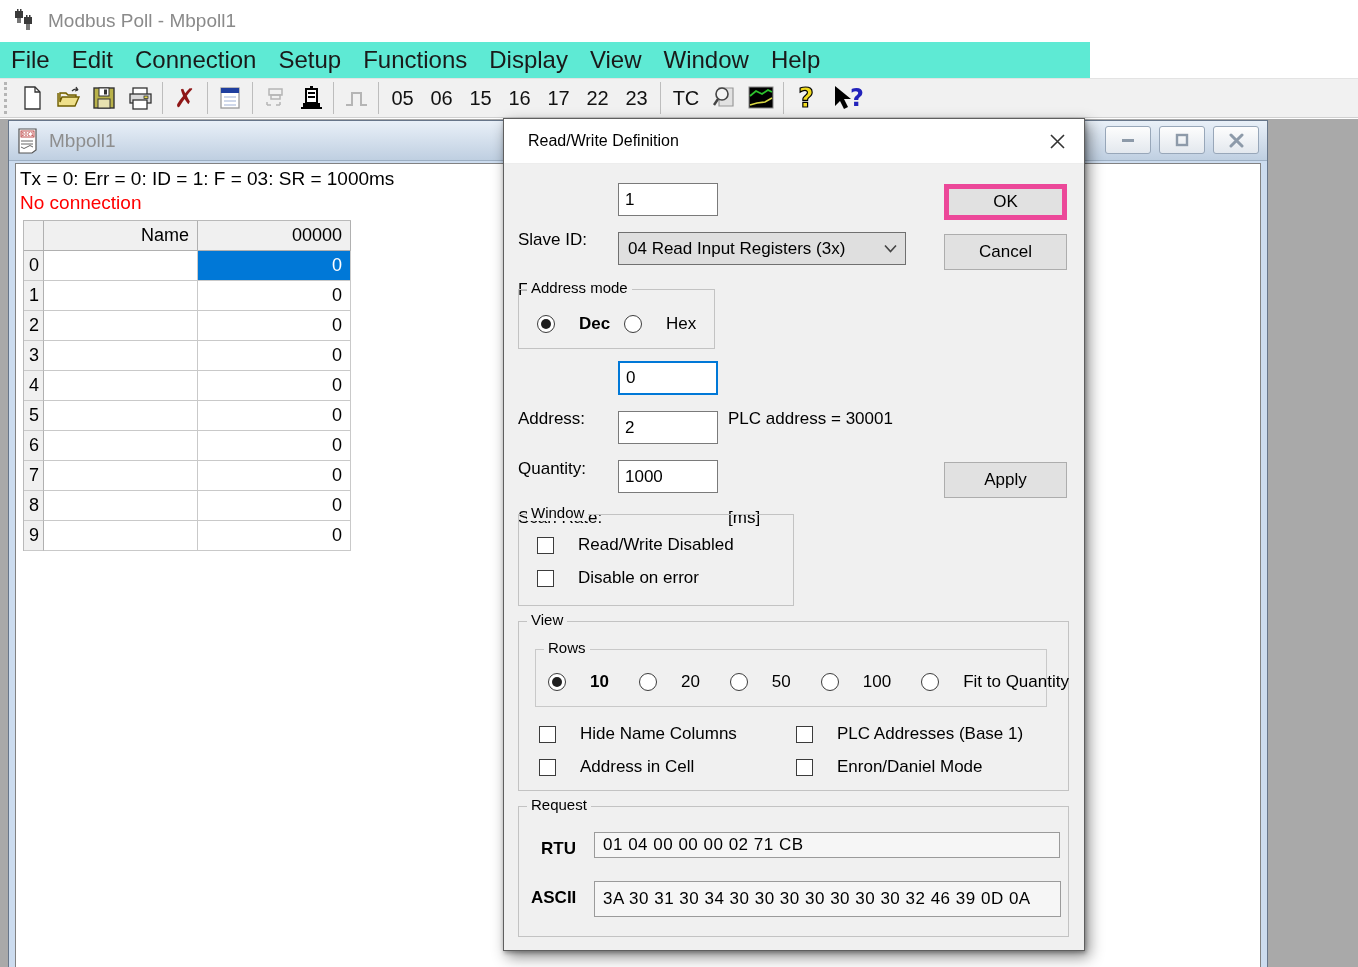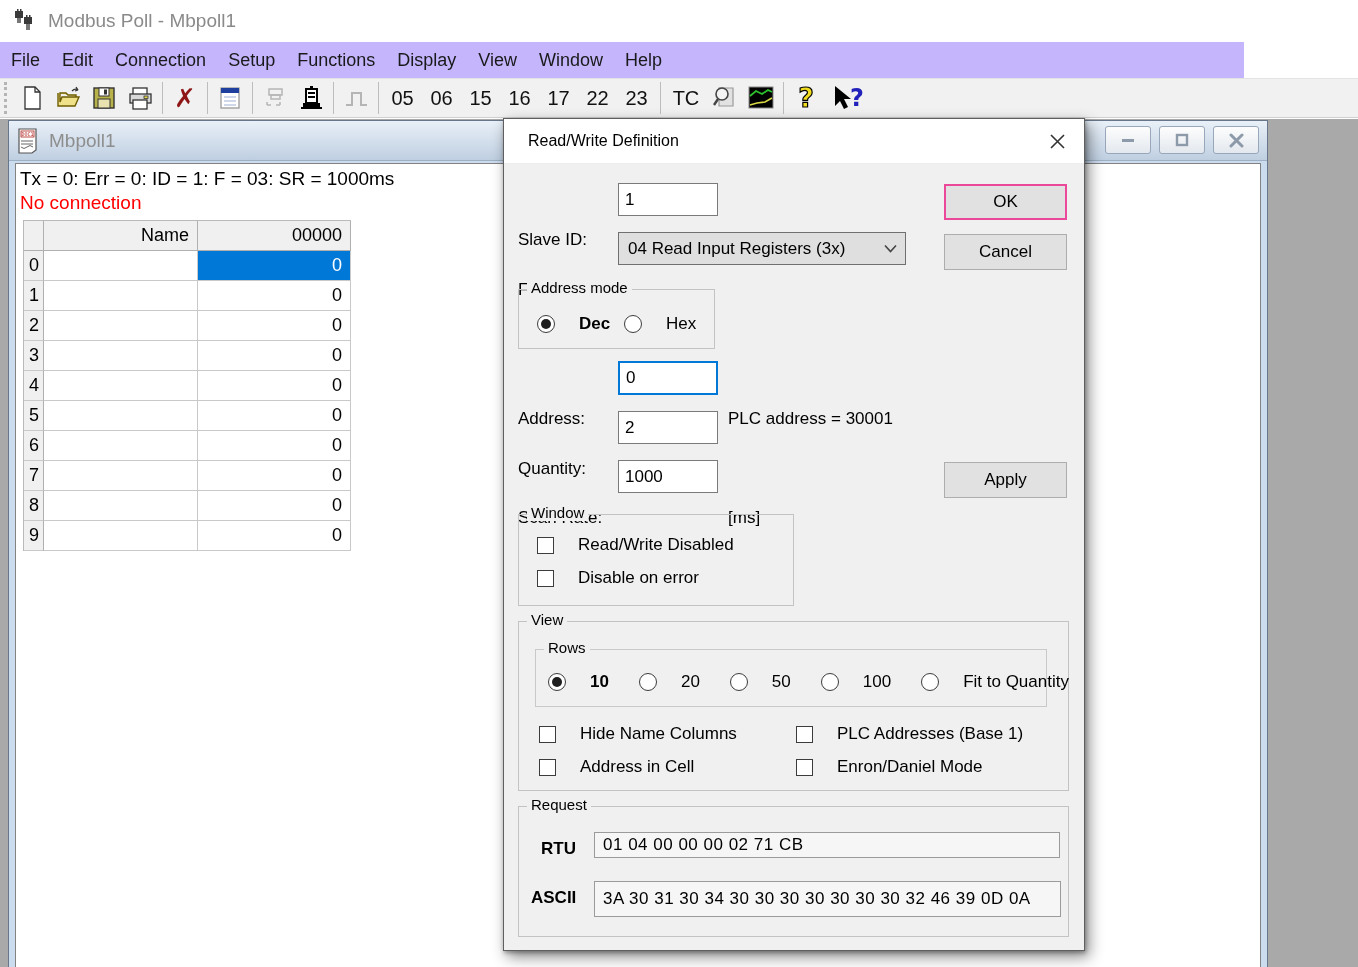--- a/index.html
+++ b/index.html
@@ -6,22 +6,22 @@
   html,body { width:1358px; height:967px; overflow:hidden; }
   body {
     font-family:"Liberation Sans","DejaVu Sans",sans-serif;
     background:#ffffff; position:relative; color:#000;
   }
   
   .titlebar { position:absolute; left:0; top:0; width:1358px; height:42px;
     background:#ffffff; display:flex; align-items:center; padding-left:12px; }
   .app-icon { width:26px; height:26px; margin-right:10px; }
   .title-text { font-size:19px; color:#8a8a8a; }
-  .menubar { position:absolute; left:0; top:42px; width:1244px; height:36px;
-    background:#c4b5fd; display:flex; align-items:center; font-size:18px; color:#1a1a1a; }
+  .menubar { position:absolute; left:0; top:42px; width:1090px; height:36px;
+    background:#5eead4; display:flex; align-items:center; font-size:24px; color:#1a1a1a; }
   .menu-item { padding:4px 11px; cursor:default; }
   .toolbar { position:absolute; left:0; top:78px; width:1358px; height:40px;
     background:#f1f1f1; border-top:1px solid #e3e3e3; border-bottom:1px solid #d0d0d0;
     display:flex; align-items:center; padding-left:3px; }
   .gripper { width:4px; height:32px; border-left:3px dotted #b5b5b5; margin:0 6px 0 1px; }
   .tb-btn { width:36px; height:34px; display:flex; align-items:center; justify-content:center; }
   .tb-sep { width:1px; height:32px; background:#bdbdbd; margin:0 4px; }
   .tb-num { width:39px; height:34px; display:flex; align-items:center; justify-content:center;
     font-size:20px; color:#111; }
   .tb-text { font-size:20px; color:#111; }
@@ -61,21 +61,21 @@
   .dlg-title { font-size:16px; color:#000; }
   .dlg-body { position:relative; width:100%; height:787px; font-size:17px; }
   .lbl { position:absolute; white-space:nowrap; }
   .tbox { position:absolute; background:#ffffff; border:1px solid #7a7a7a;
     font-size:17px; padding:0 6px; display:flex; align-items:center; }
   .tbox.focused { border:2px solid #0078d7; }
   .combo { position:absolute; background:#dfdfdf; border:1px solid #707070;
     display:flex; align-items:center; justify-content:space-between; padding:0 8px 0 9px; font-size:17px; }
   .btn { position:absolute; background:#e1e1e1; border:1px solid #adadad;
     display:flex; align-items:center; justify-content:center; font-size:17px; }
-  .btn-default { border:2px solid #ec4899; }
+  .btn-default { border:5px solid #ec4899; }
   .btn-disabled { background:#cfcfcf; border:1px solid #bcbcbc; color:#8b8b8b; }
   .groupbox { position:absolute; border:1px solid #c3c3c3; }
   .legend { position:absolute; top:-11px; left:8px; background:#f0f0f0; padding:0 4px;
     font-size:15px; white-space:nowrap; }
   .radio { width:18px; height:18px; border:1px solid #3c3c3c; border-radius:50%;
     background:#fff; position:relative; flex:none; }
   .radio.checked::after { content:''; position:absolute; inset:3px; background:#1f1f1f; border-radius:50%; }
   .checkbox { width:17px; height:17px; border:1px solid #3c3c3c; background:#fff; flex:none; }
   .opt { display:flex; align-items:center; gap:24px; white-space:nowrap; }
   .opt-abs { position:absolute; }

